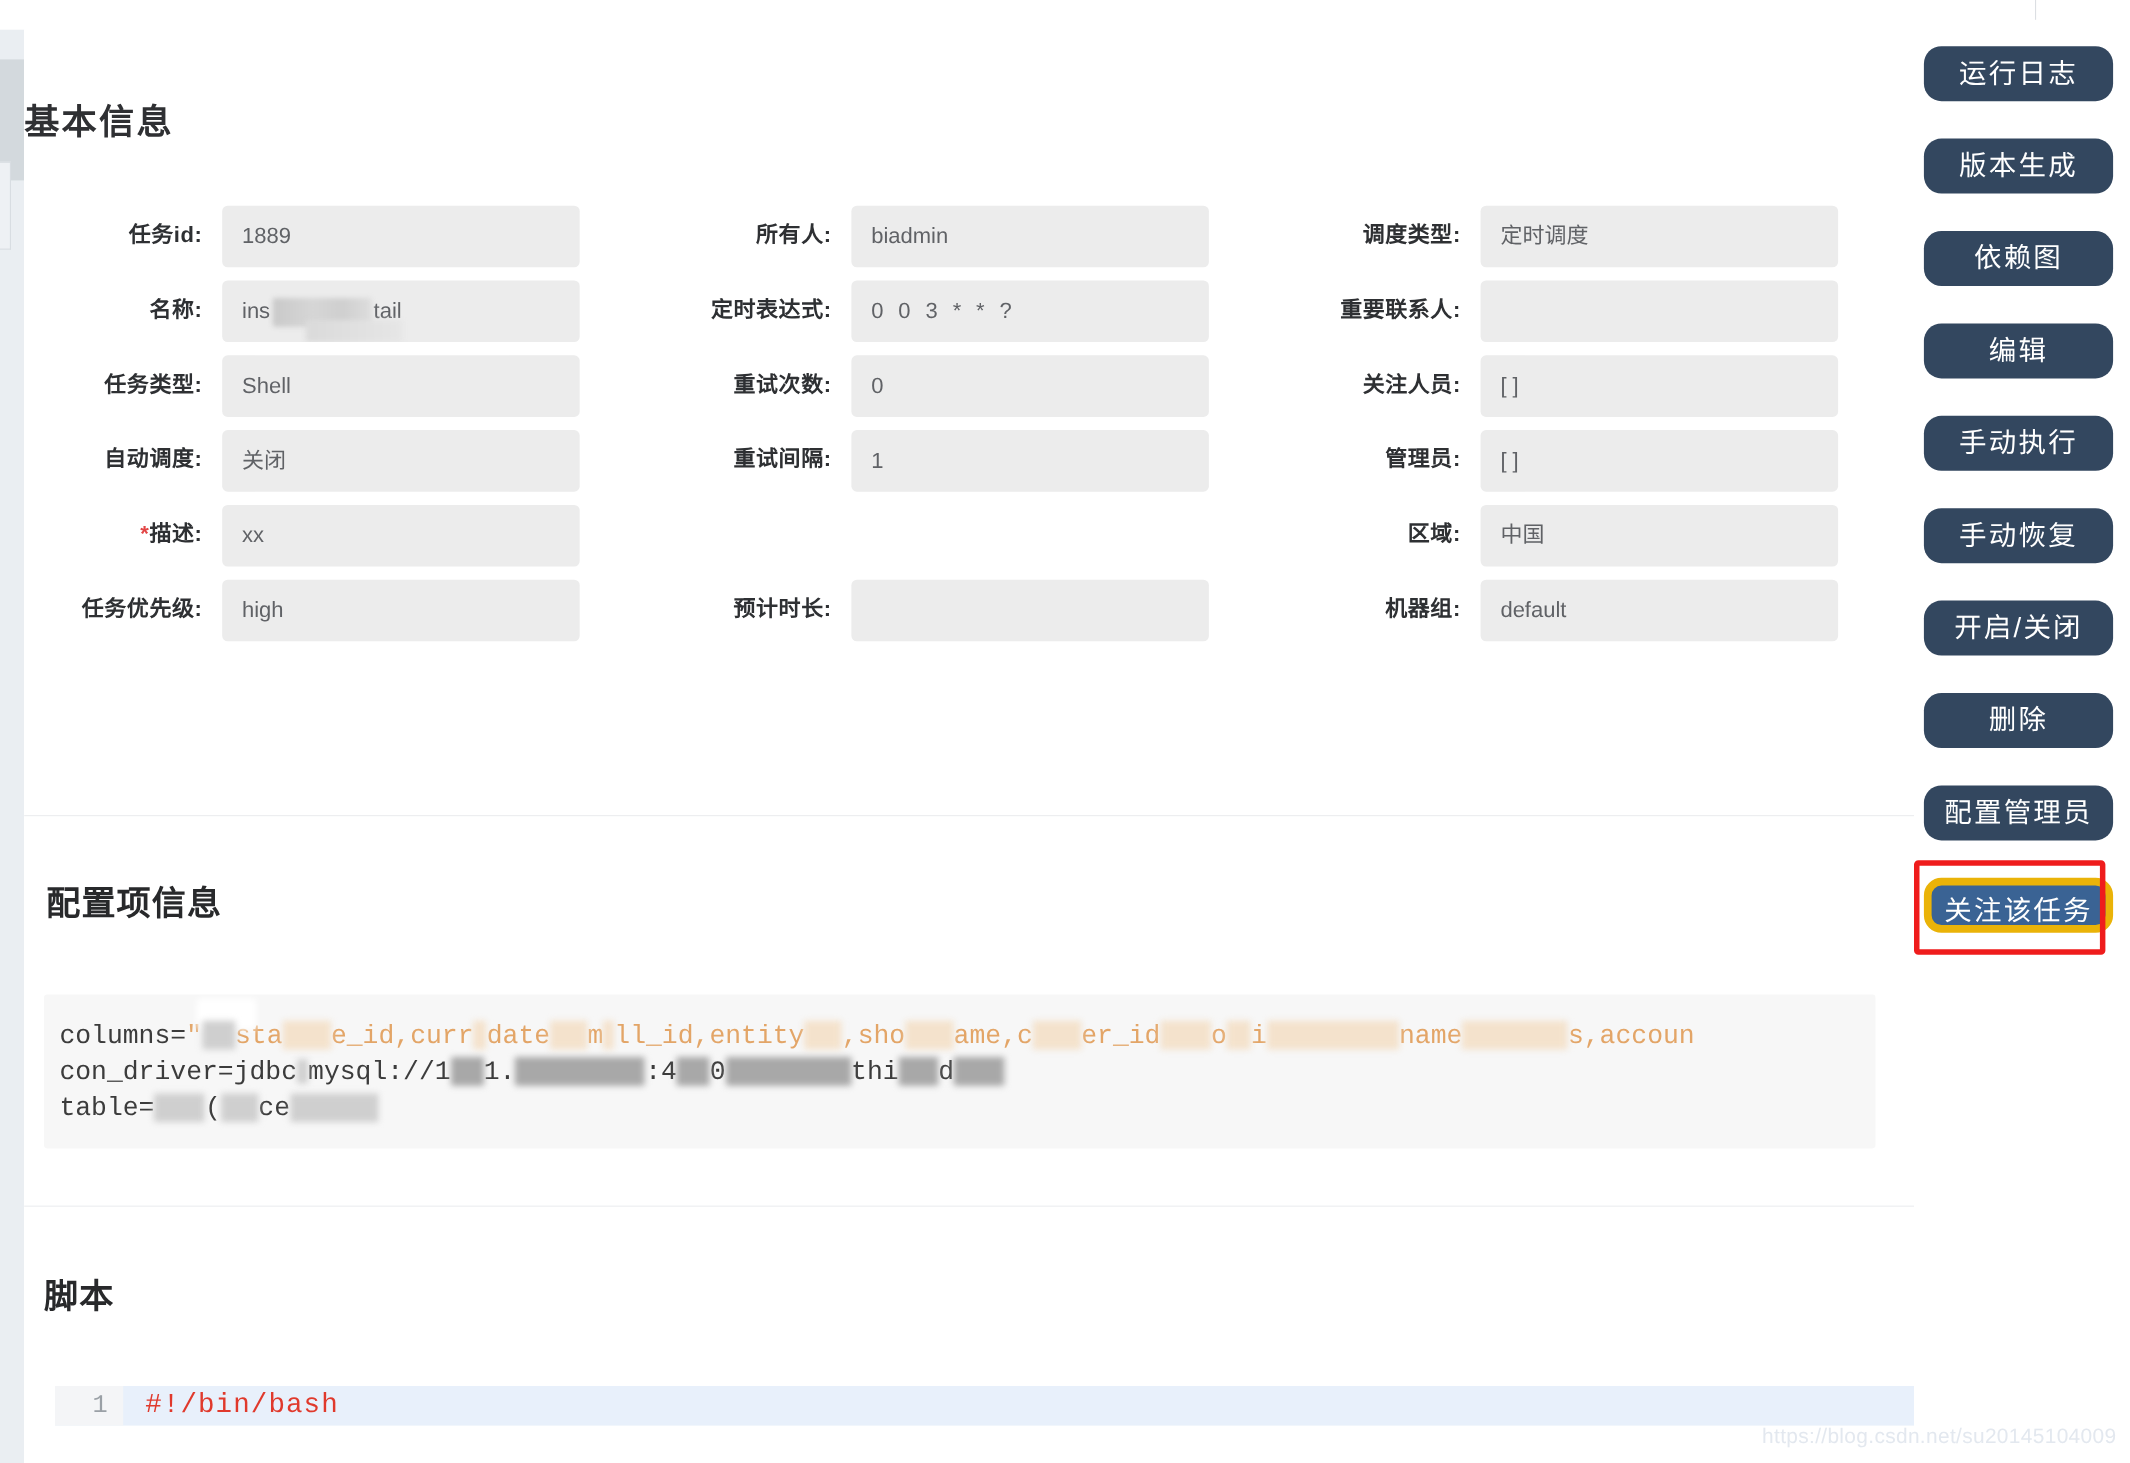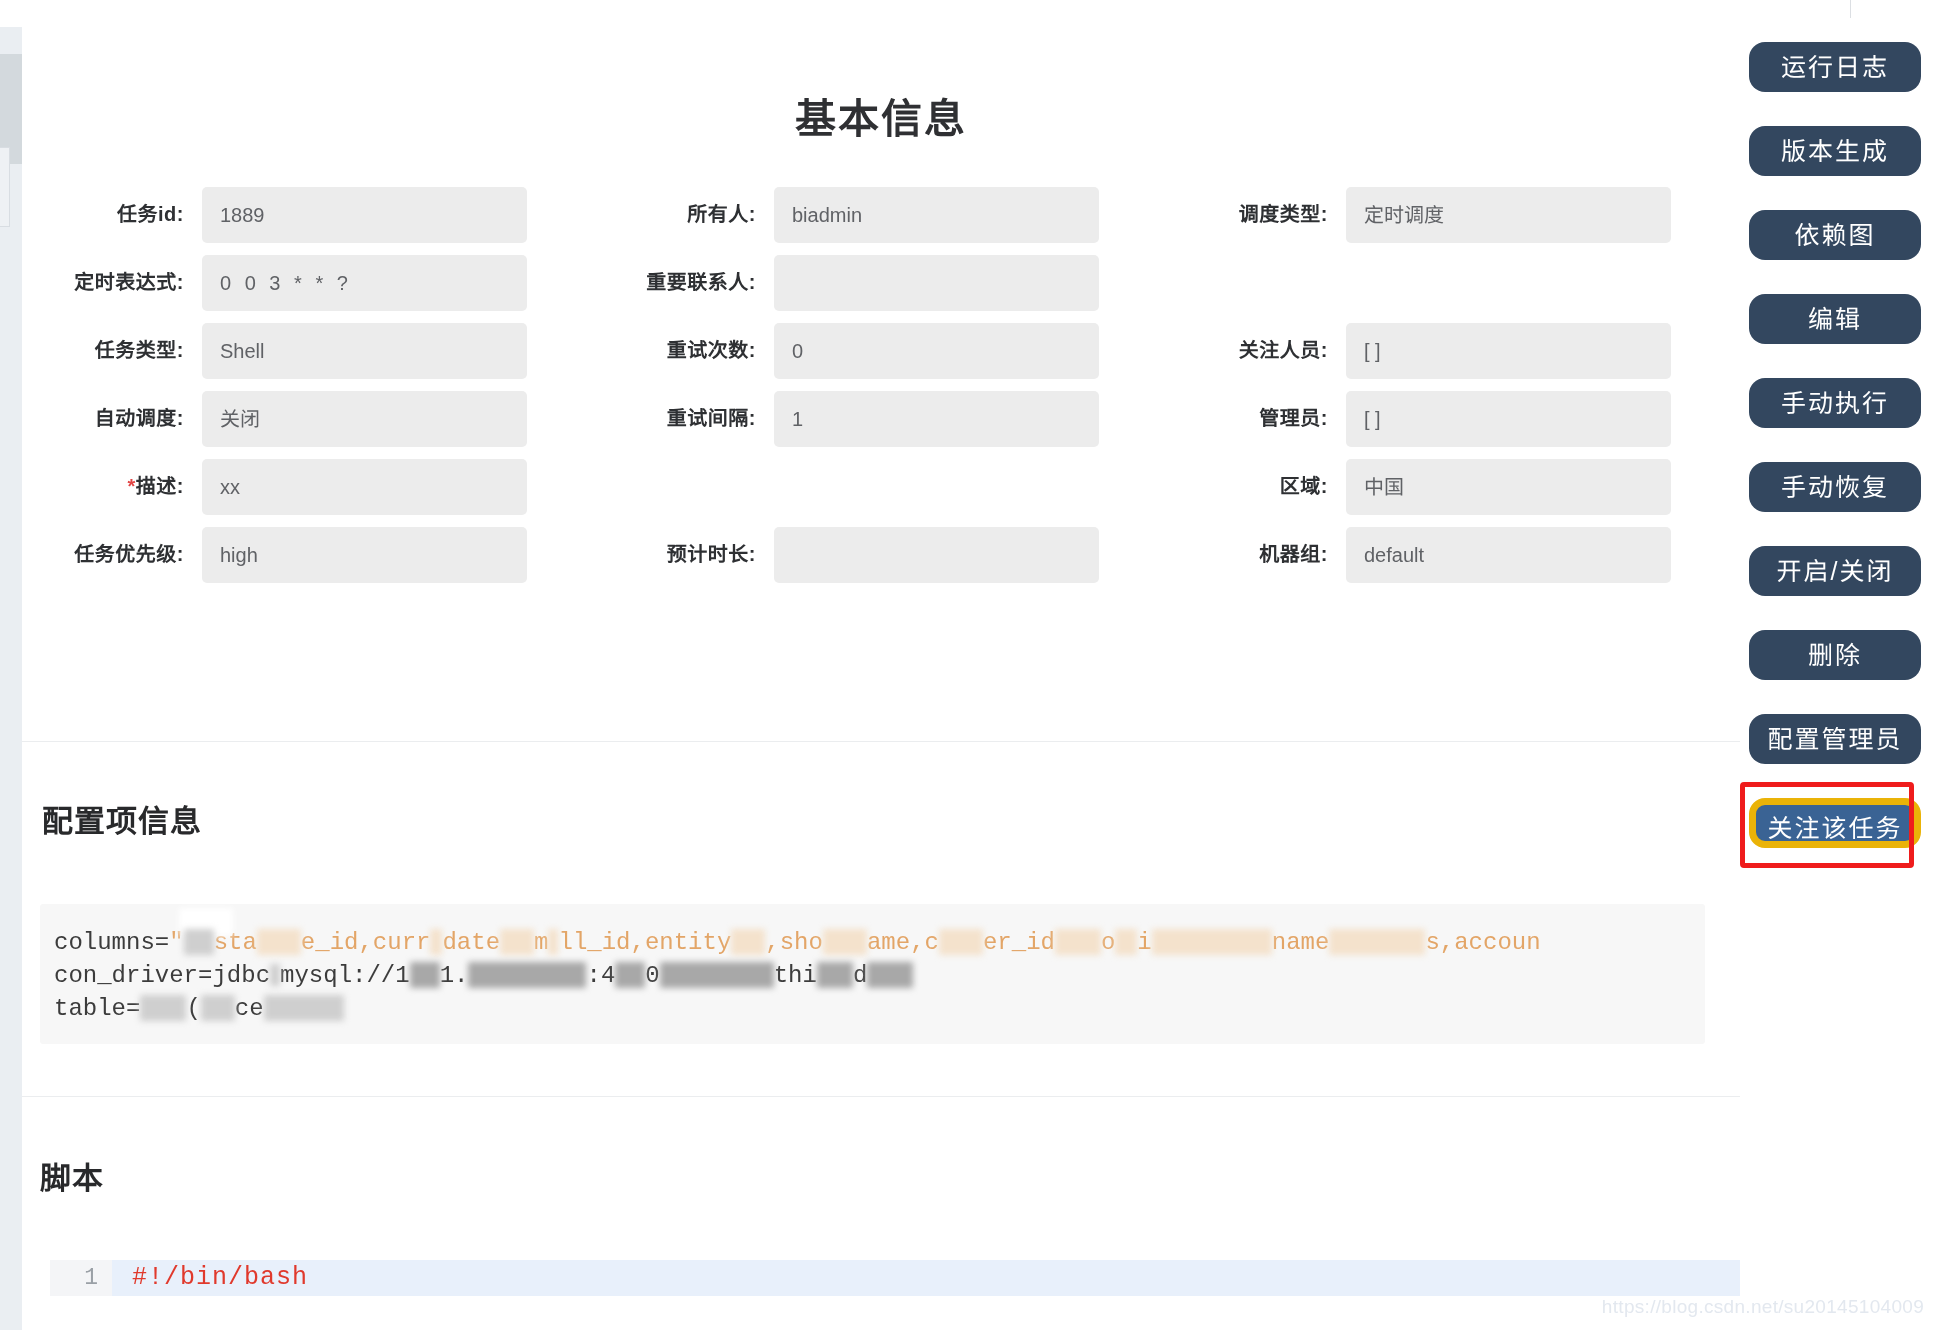--- a/index.html
+++ b/index.html
@@ -56,22 +56,22 @@
     background: #ffffff;
   }
 
   
   .panel-basic {
     position: absolute; left: 0; top: 0;
     width: 1718px; height: 714px;
     background: #fff;
   }
   .panel-title {
-    text-align: center;
-    font-size: 41px;
+    text-align: left;
+    font-size: 32px;
     font-weight: 700;
     color: #2f3033;
     letter-spacing: 2px;
     padding-top: 58px;
     margin: 0;
   }
 
   .form-grid {
     position: absolute;
     left: 0; top: 160px;
@@ -310,20 +310,27 @@
             <div class="fvalue">biadmin</div>
           </div>
           <div class="fcell">
             <div class="flabel">调度类型:</div>
             <div class="fvalue">定时调度</div>
           </div>
         </div>
 
         <div class="form-row">
           <div class="fcell">
+            <div class="flabel">名称:</div>
+            <div class="fvalue name-wrap">
+              <span>ins</span><span class="redact rd-name"></span><span>tail</span>
+              <span class="redact rd-name2"></span>
+            </div>
+          </div>
+          <div class="fcell">
             <div class="flabel">定时表达式:</div>
             <div class="fvalue spaced">0 0 3 * * ?</div>
           </div>
           <div class="fcell">
             <div class="flabel">重要联系人:</div>
             <div class="fvalue"></div>
           </div>
         </div>
 
         <div class="form-row">

